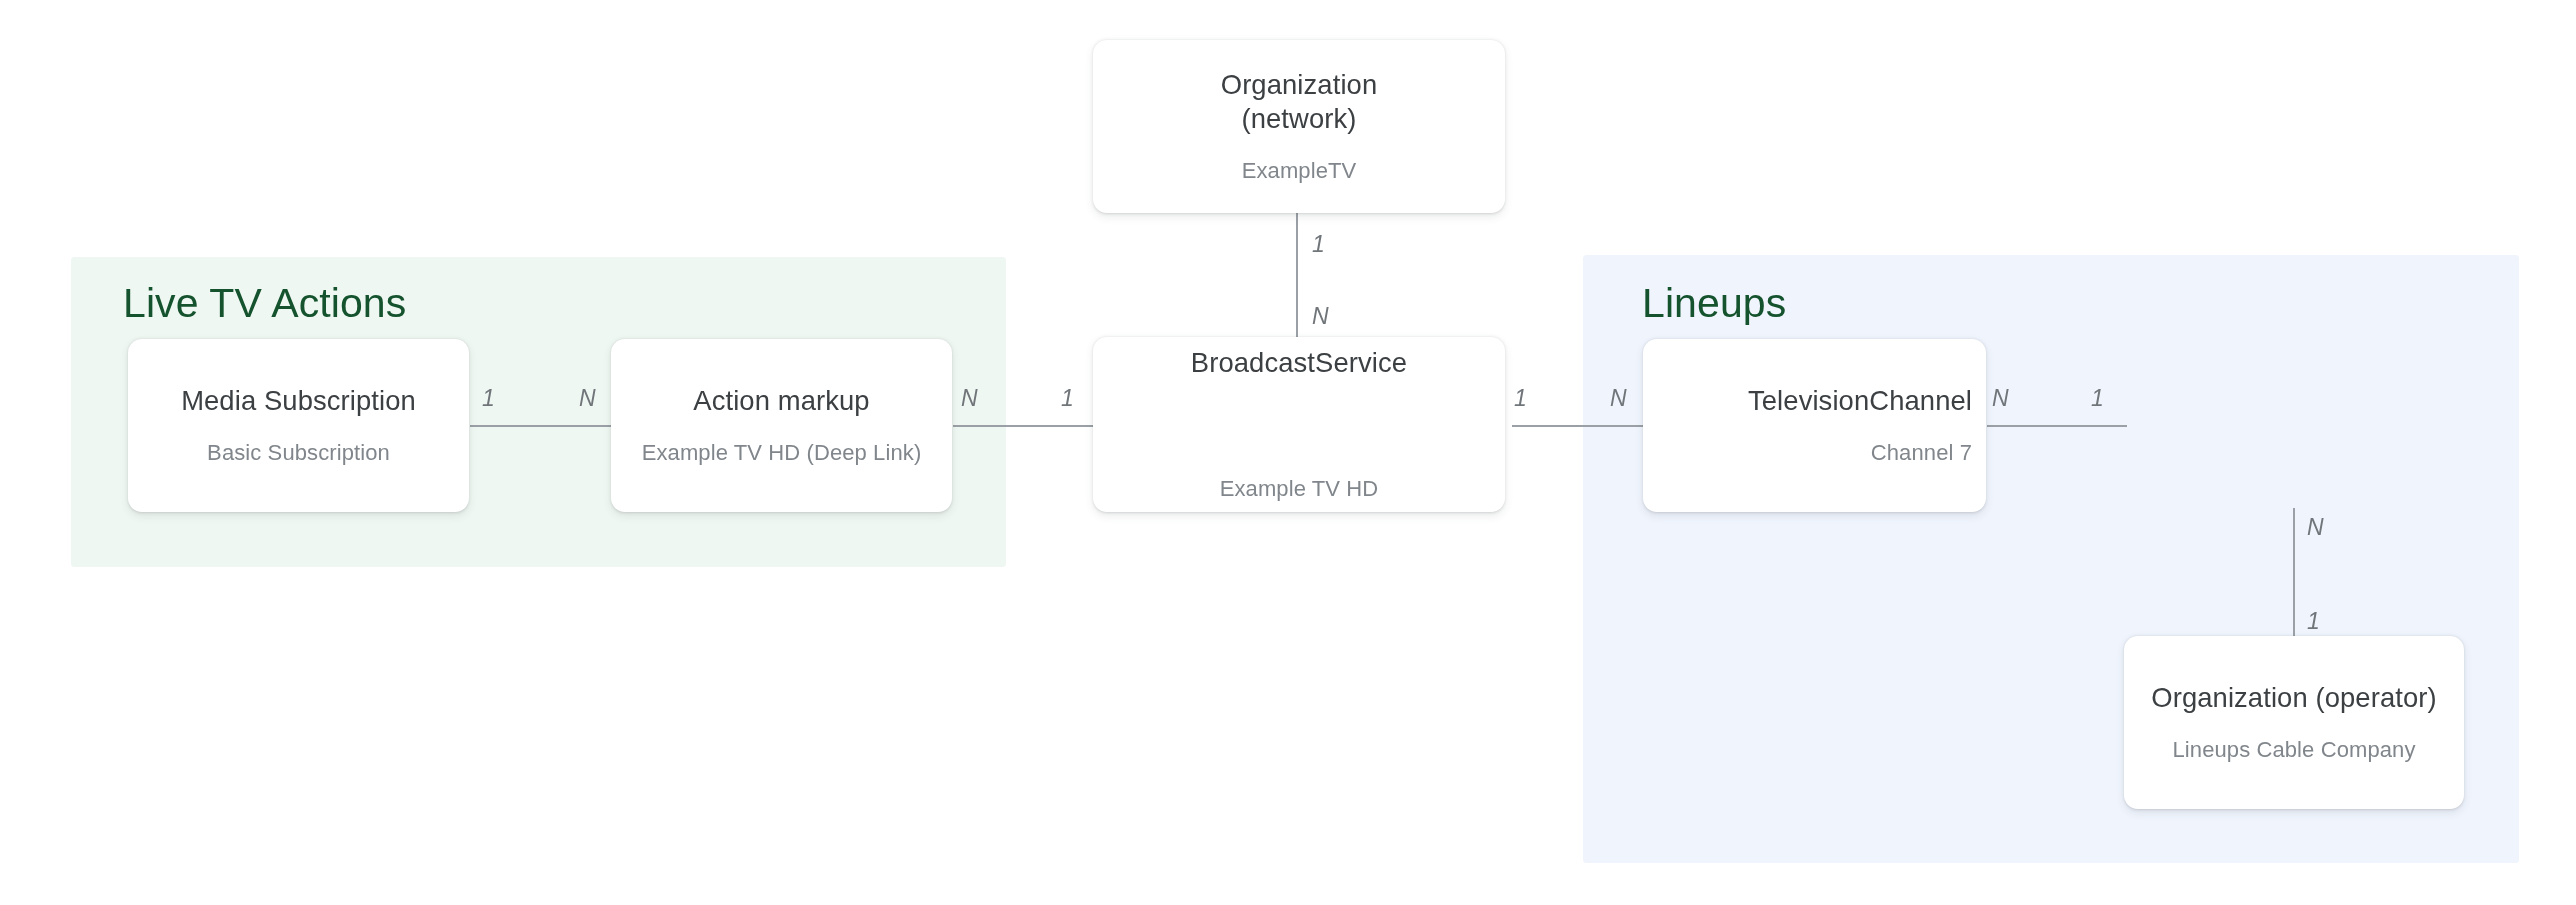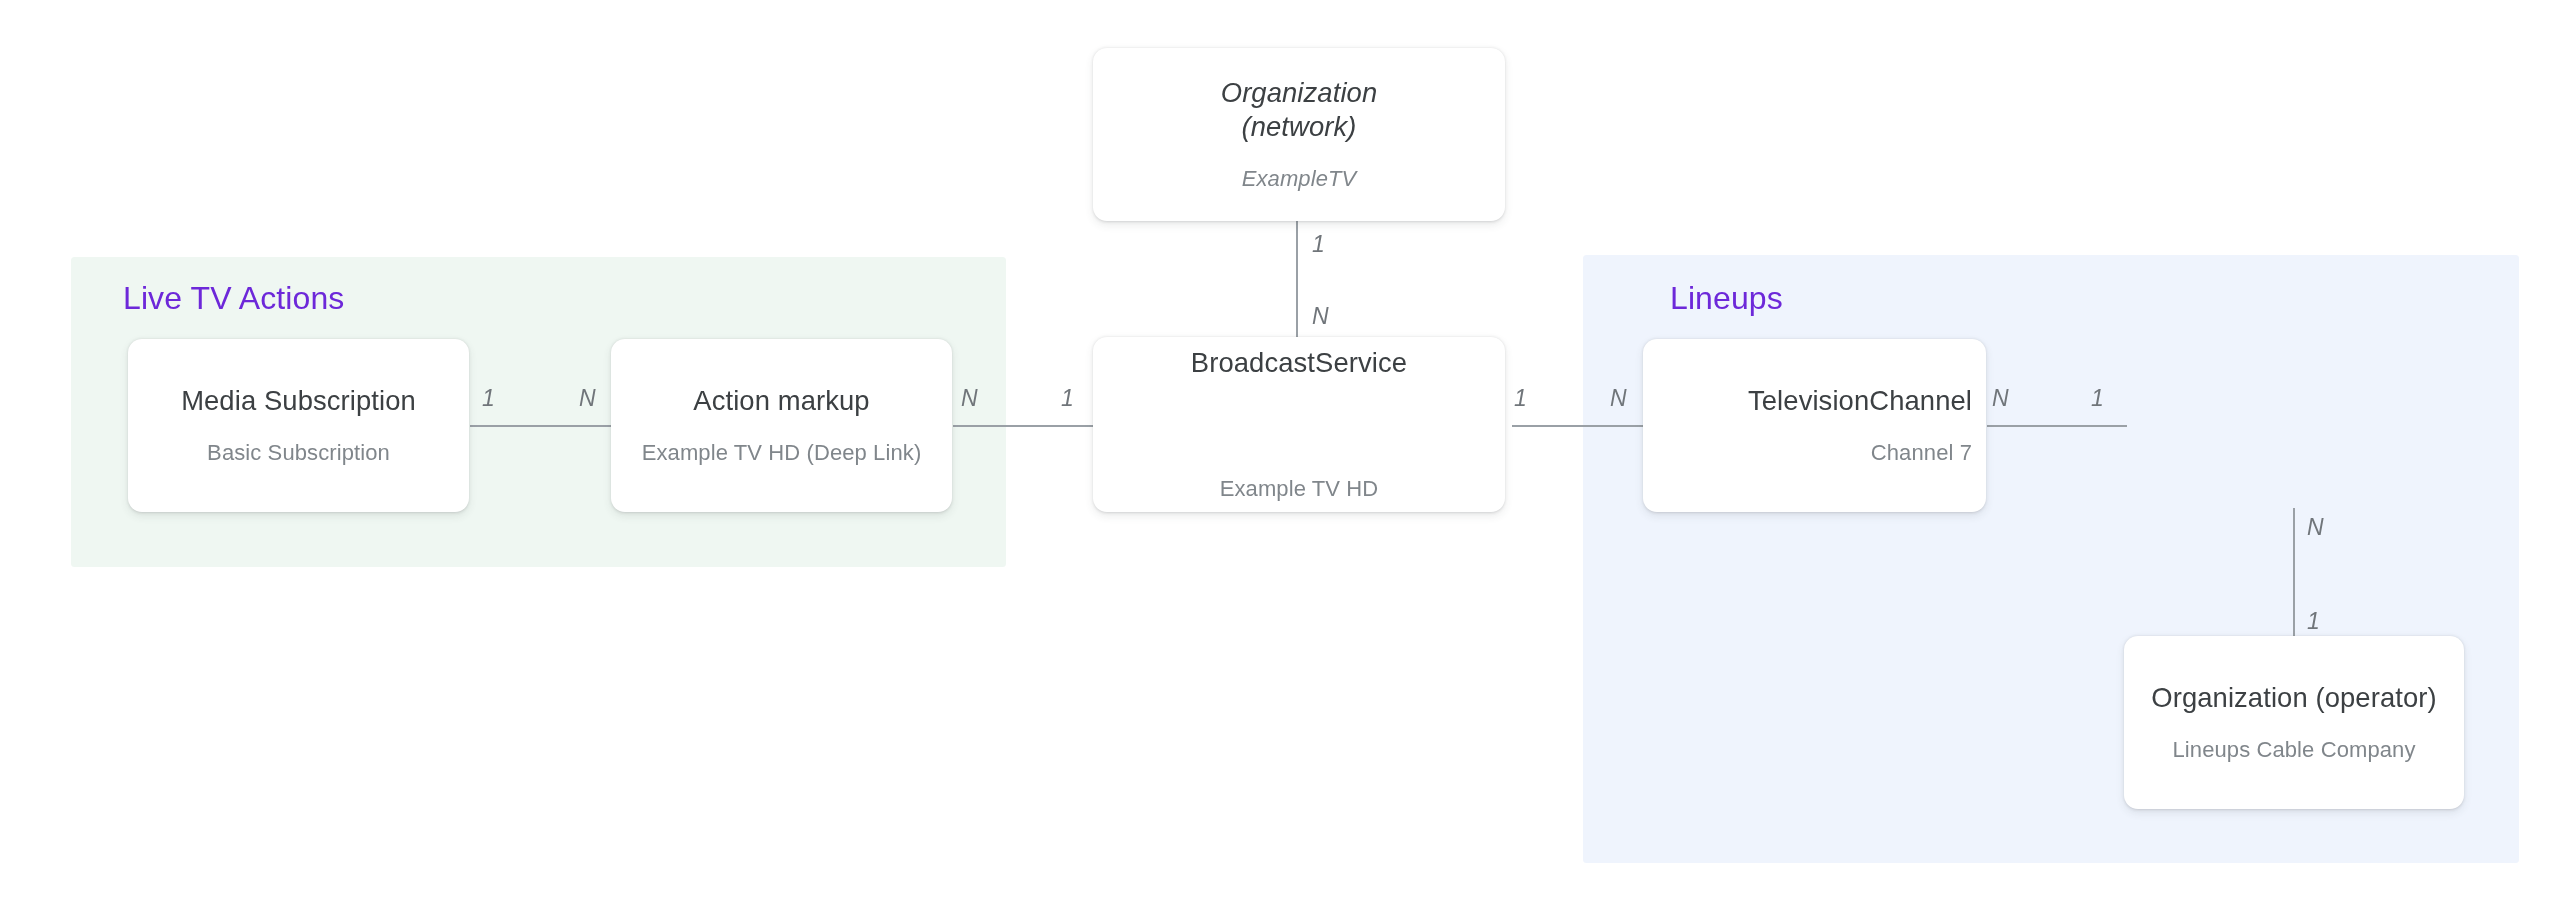--- a/index.html
+++ b/index.html
@@ -20,23 +20,23 @@
     overflow: hidden;
   }
 
   
   .panel {
     position: absolute;
     border-radius: 3.5px;
   }
   .panel-title {
     position: absolute;
-    font-size: 32px;
+    font-size: 41px;
     font-weight: 400;
-    color: #6d28d9;
+    color: #14532d;
     letter-spacing: 0.1px;
     white-space: nowrap;
   }
 
   
   .card {
     position: absolute;
     background: #ffffff;
     border-radius: 14px;
     box-shadow: 0 0.9px 2.7px rgba(60,64,67,0.16),
@@ -92,21 +92,21 @@
 </style>
 </head>
 <body>
 
 <div id="canvas">
 
   <div class="panel" style="left:71px; top:257px; width:935px; height:310px; background:#eff7f2;"></div>
   <div class="panel-title" style="left:123px; top:280px;">Live TV Actions</div>
 
   <div class="panel" style="left:1583px; top:255px; width:936px; height:608px; background:#eff4fd;"></div>
-  <div class="panel-title" style="left:1642px; top:280px;margin-left:28px;">Lineups</div>
+  <div class="panel-title" style="left:1642px; top:280px;">Lineups</div>
 
   <div class="edge-v" style="left:1296px; top:212px; height:126px;"></div>
 
   <div class="edge-h" style="left:470px; top:425px; width:142px;"></div>
 
   <div class="edge-h" style="left:953px; top:425px; width:140px;"></div>
 
   <div class="edge-h" style="left:1512px; top:425px; width:133px;"></div>
 
   <div class="edge-h" style="left:1987px; top:425px; width:140px;"></div>
@@ -124,21 +124,21 @@
 
   <div class="card-label" style="left:1514px; top:387px;">1</div>
   <div class="card-label" style="left:1610px; top:387px;">N</div>
 
   <div class="card-label" style="left:1992px; top:387px;">N</div>
   <div class="card-label" style="left:2091px; top:387px;">1</div>
 
   <div class="card-label" style="left:2307px; top:516px;">N</div>
   <div class="card-label" style="left:2307px; top:610px;">1</div>
 
-  <div class="card" style="left:1093px; top:48px; width:412px; height:173px;font-style:italic;">
+  <div class="card" style="left:1093px; top:40px; width:412px; height:173px;">
     <div class="card-title">Organization
 (network)</div>
     <div class="card-sub">ExampleTV</div>
   </div>
 
   <div class="card" style="left:611px; top:339px; width:341px; height:173px;">
     <div class="card-title">Action markup</div>
     <div class="card-sub">Example TV HD (Deep Link)</div>
   </div>
 

